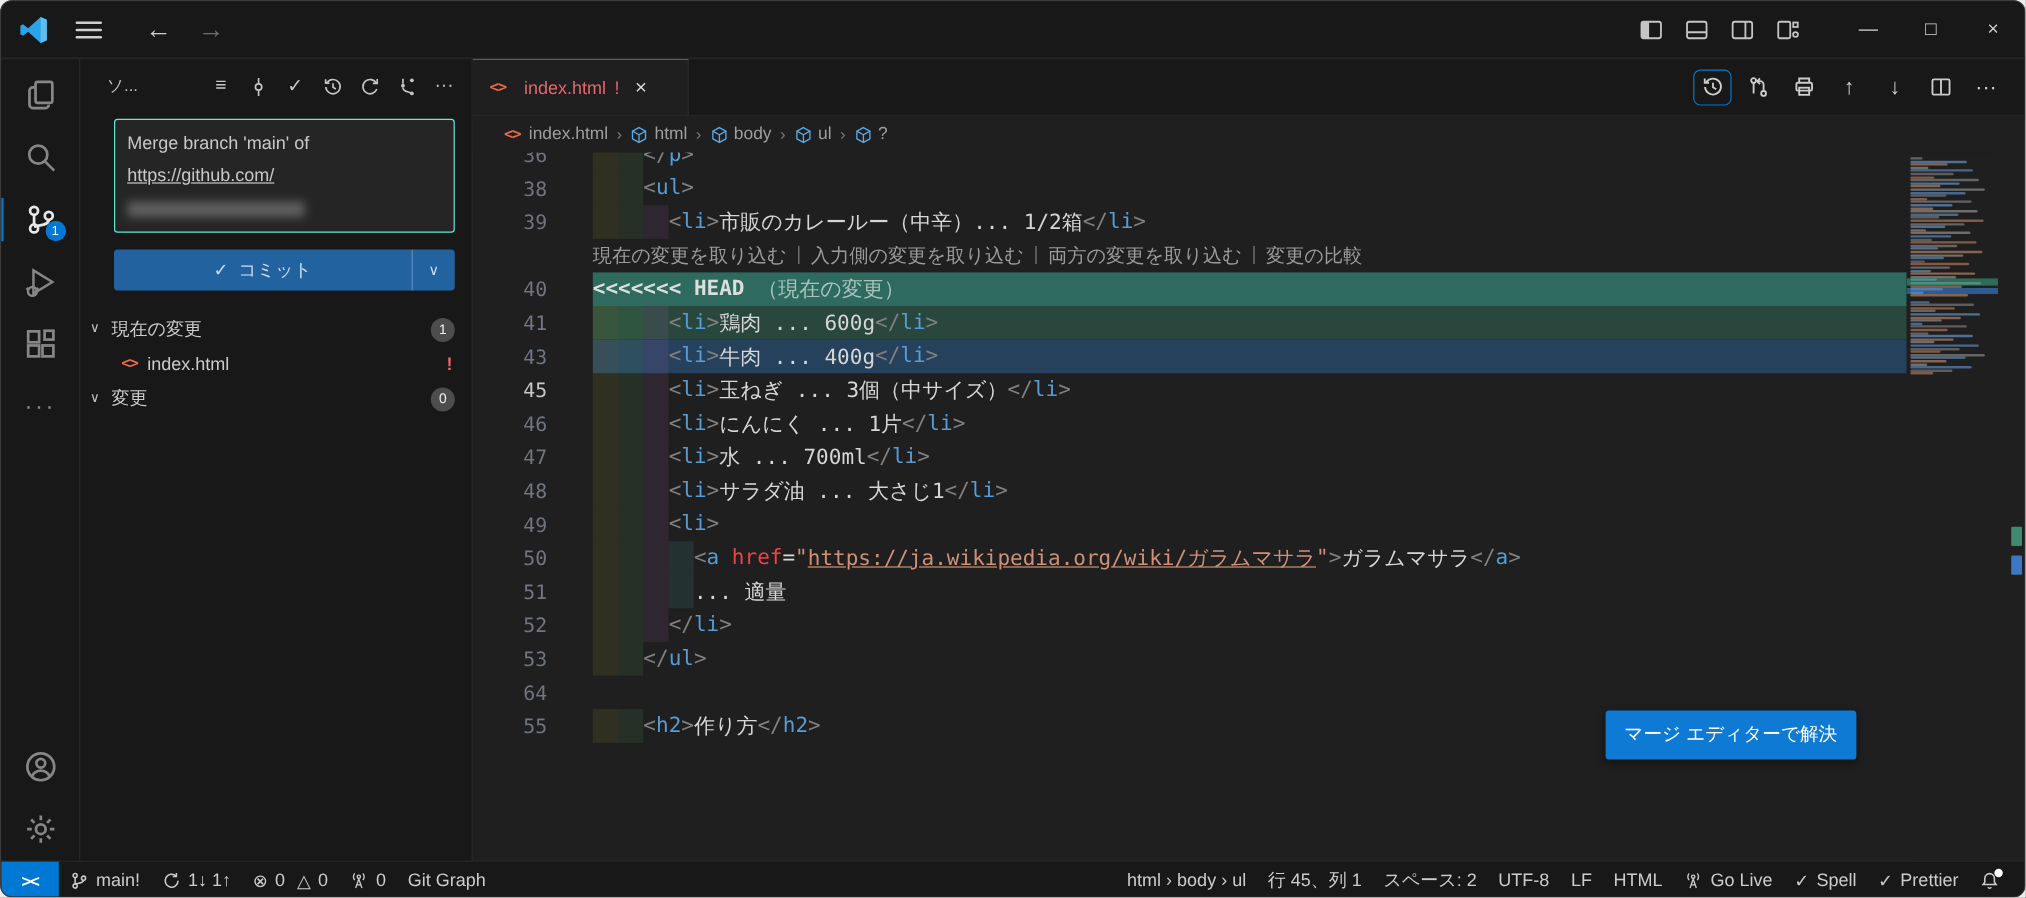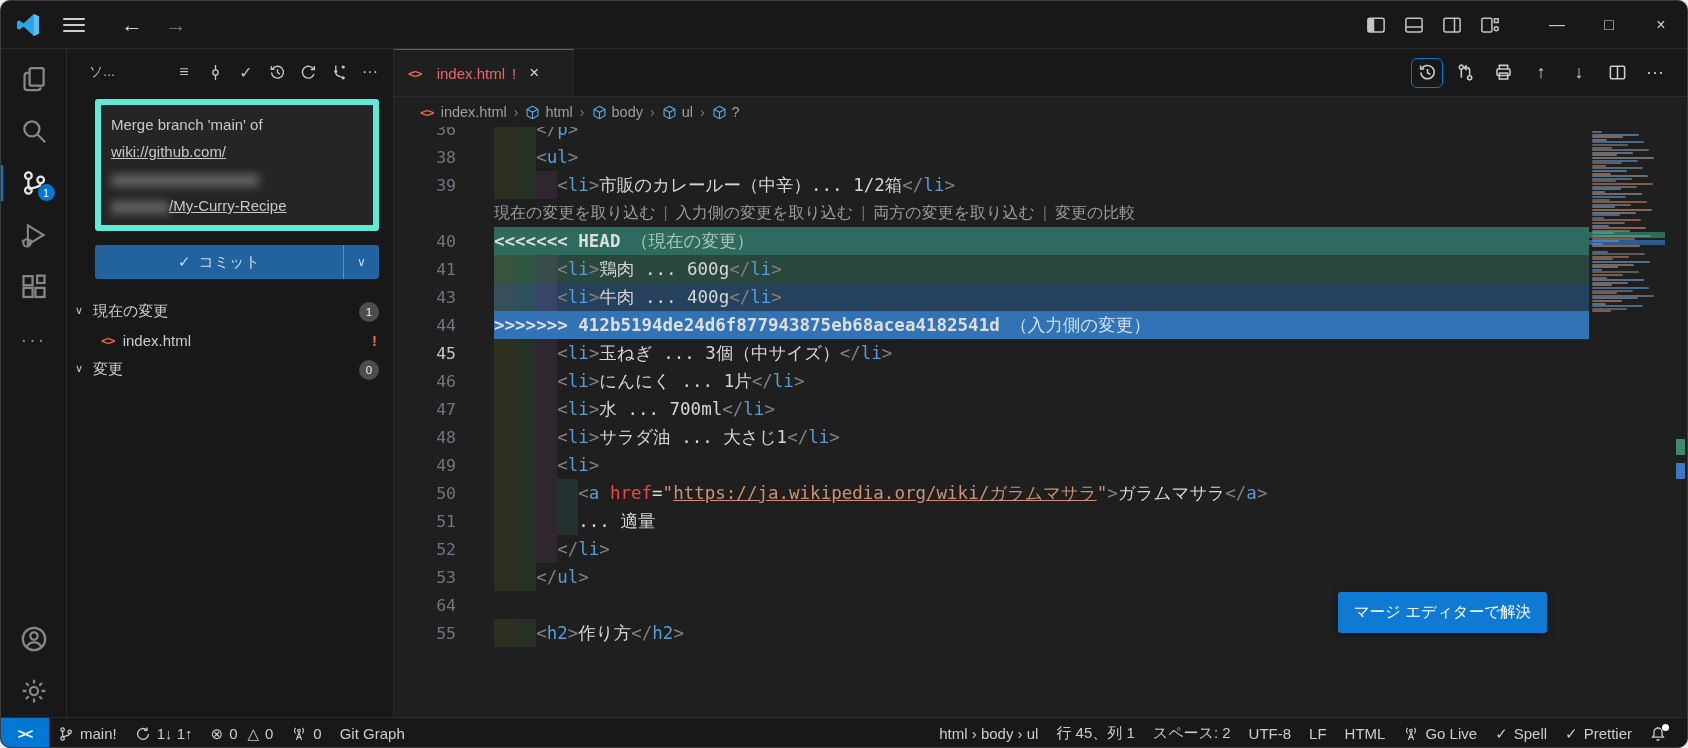--- a/index.html
+++ b/index.html
@@ -29,21 +29,21 @@
   .ab-item svg{width:28px;height:28px;}
   .ab-badge{position:absolute;right:12px;bottom:8px;min-width:17px;height:17px;border-radius:9px;background:#0078d4;color:#fff;font-size:11px;display:flex;align-items:center;justify-content:center;padding:0 3px;}
   .ab-spacer{flex:1;}
   .ab-dots{font-size:20px;color:#868686;letter-spacing:2px;}
   
   .sidebar{width:327px;background:#181818;border-right:1px solid #2b2b2b;display:flex;flex-direction:column;font-size:15px;}
   .sb-header{height:46px;display:flex;align-items:center;padding:0 14px 0 22px;gap:13px;color:#c5c5c5;}
   .sb-title{color:#bbbbbb;font-size:14px;white-space:nowrap;}
   .sb-ic{width:18px;height:18px;display:flex;align-items:center;justify-content:center;font-size:16px;color:#c5c5c5;cursor:pointer;}
   .sb-ic svg{width:17px;height:17px;}
-  .commit-box{margin:4px 14px 0 28px;background:#252526;border:6px solid #5eead4;border-radius:3px;padding:6px 10px;font-size:15px;line-height:27px;color:#c8c8c8;}
+  .commit-box{margin:4px 14px 0 28px;background:#252526;border:1px solid #5eead4;border-radius:3px;padding:6px 10px;font-size:15px;line-height:27px;color:#c8c8c8;}
   .commit-box .u{text-decoration:underline;}
   .redact{display:inline-block;height:13px;background:#8f8f8f;opacity:.55;filter:blur(4px);border-radius:2px;vertical-align:middle;}
   .commit-btn{margin:14px 14px 10px 28px;height:34px;background:#21629f;border:none;border-radius:3px;color:#cadef2;font-size:15px;display:flex;align-items:center;cursor:pointer;font-family:inherit;padding:0;}
   .commit-btn .main-part{flex:1;display:flex;align-items:center;justify-content:center;gap:8px;}
   .commit-btn .chev{width:36px;border-left:1px solid rgba(255,255,255,.28);align-self:stretch;display:flex;align-items:center;justify-content:center;font-size:12px;}
   .tree{margin-top:8px;}
   .tree-row{height:29px;display:flex;align-items:center;padding:0 14px 0 8px;cursor:pointer;color:#cccccc;}
   .tree-row .twist{width:18px;font-size:11px;color:#c5c5c5;transform:translateY(-1px);}
   .tree-row .badge{margin-left:auto;min-width:20px;height:20px;border-radius:10px;background:#4d4d4d;color:#f2f2f2;font-size:11.5px;display:flex;align-items:center;justify-content:center;padding:0 5px;}
   .tree-file{height:29px;display:flex;align-items:center;padding:0 16px 0 34px;cursor:pointer;}
@@ -254,22 +254,21 @@
               <circle cx="4.5" cy="7" r="1.5" fill="currentColor" stroke="none"></circle>
               <circle cx="11.5" cy="13" r="1.5" fill="currentColor" stroke="none"></circle>
               <path d="M4.5 1.5v4M4.5 8.5c0 3.2 4.5 3 7 4.5"></path>
             </svg>
           </span>
         <span class="sb-ic">···</span>
       </div>
 
       <div class="commit-box" id="commitbox">
           <div><span>Merge branch 'main' of</span></div>
-          <div><span class="u">wiki://github.com/</span><span class="redact" style="width: 148px;"></span></div>
-          <div><span class="redact" style="width: 58px;"></span><span class="u">/My-Curry-Recipe</span></div>
+          <div><span class="u">https://github.com/</span><span class="redact" style="width: 148px;"></span></div>
         </div>
 
       <button class="commit-btn">
         <span class="main-part">
           <span>✓</span>
           <span>コミット</span>
         </span>
         <span class="chev">∨</span>
       </button>
 
@@ -383,21 +382,20 @@
               <span class="sep">|</span>
               <a>入力側の変更を取り込む</a>
               <span class="sep">|</span>
               <a>両方の変更を取り込む</a>
               <span class="sep">|</span>
               <a>変更の比較</a>
             </div>
             <div class="crow"><span class="lnum">40</span><span class="lgap"></span><span class="ltext bg-curhead"><span class="tk-mk">&lt;&lt;&lt;&lt;&lt;&lt;&lt; HEAD </span><span class="tk-ang">（現在の変更）</span></span></div>
             <div class="crow"><span class="lnum">41</span><span class="lgap"></span><span class="ltext bg-cur"><span class="ind ind-1"></span><span class="ind ind-2"></span><span class="ind ind-3"></span><span class="tk-pu">&lt;</span><span class="tk-tag">li</span><span class="tk-pu">&gt;</span><span class="tk-txt">鶏肉 ... 600g</span><span class="tk-pu">&lt;/</span><span class="tk-tag">li</span><span class="tk-pu">&gt;</span></span></div>
             <div class="crow"><span class="lnum">43</span><span class="lgap"></span><span class="ltext bg-inc"><span class="ind ind-1"></span><span class="ind ind-2"></span><span class="ind ind-3"></span><span class="tk-pu">&lt;</span><span class="tk-tag">li</span><span class="tk-pu">&gt;</span><span class="tk-txt">牛肉 ... 400g</span><span class="tk-pu">&lt;/</span><span class="tk-tag">li</span><span class="tk-pu">&gt;</span></span></div>
-            <div class="crow"><span class="lnum">44</span><span class="lgap"></span><span class="ltext bg-inchead"><span class="tk-mk">&gt;&gt;&gt;&gt;&gt;&gt;&gt; 412b5194de24d6f877943875eb68acea4182541d </span><span class="tk-anb">（入力側の変更）</span></span></div>
             <div class="crow"><span class="lnum cur">45</span><span class="lgap"></span><span class="ltext"><span class="ind ind-1"></span><span class="ind ind-2"></span><span class="ind ind-3"></span><span class="tk-pu">&lt;</span><span class="tk-tag">li</span><span class="tk-pu">&gt;</span><span class="tk-txt">玉ねぎ ... 3個（中サイズ）</span><span class="tk-pu">&lt;/</span><span class="tk-tag">li</span><span class="tk-pu">&gt;</span></span></div>
             <div class="crow"><span class="lnum">46</span><span class="lgap"></span><span class="ltext"><span class="ind ind-1"></span><span class="ind ind-2"></span><span class="ind ind-3"></span><span class="tk-pu">&lt;</span><span class="tk-tag">li</span><span class="tk-pu">&gt;</span><span class="tk-txt">にんにく ... 1片</span><span class="tk-pu">&lt;/</span><span class="tk-tag">li</span><span class="tk-pu">&gt;</span></span></div>
             <div class="crow"><span class="lnum">47</span><span class="lgap"></span><span class="ltext"><span class="ind ind-1"></span><span class="ind ind-2"></span><span class="ind ind-3"></span><span class="tk-pu">&lt;</span><span class="tk-tag">li</span><span class="tk-pu">&gt;</span><span class="tk-txt">水 ... 700ml</span><span class="tk-pu">&lt;/</span><span class="tk-tag">li</span><span class="tk-pu">&gt;</span></span></div>
             <div class="crow"><span class="lnum">48</span><span class="lgap"></span><span class="ltext"><span class="ind ind-1"></span><span class="ind ind-2"></span><span class="ind ind-3"></span><span class="tk-pu">&lt;</span><span class="tk-tag">li</span><span class="tk-pu">&gt;</span><span class="tk-txt">サラダ油 ... 大さじ1</span><span class="tk-pu">&lt;/</span><span class="tk-tag">li</span><span class="tk-pu">&gt;</span></span></div>
             <div class="crow"><span class="lnum">49</span><span class="lgap"></span><span class="ltext"><span class="ind ind-1"></span><span class="ind ind-2"></span><span class="ind ind-3"></span><span class="tk-pu">&lt;</span><span class="tk-tag">li</span><span class="tk-pu">&gt;</span></span></div>
             <div class="crow"><span class="lnum">50</span><span class="lgap"></span><span class="ltext"><span class="ind ind-1"></span><span class="ind ind-2"></span><span class="ind ind-3"></span><span class="ind ind-4"></span><span class="tk-pu">&lt;</span><span class="tk-tag">a</span><span class="tk-txt"> </span><span class="tk-attr">href</span><span class="tk-txt">=</span><span class="tk-str">"</span><span class="tk-url">https://ja.wikipedia.org/wiki/ガラムマサラ</span><span class="tk-str">"</span><span class="tk-pu">&gt;</span><span class="tk-txt">ガラムマサラ</span><span class="tk-pu">&lt;/</span><span class="tk-tag">a</span><span class="tk-pu">&gt;</span></span></div>
             <div class="crow"><span class="lnum">51</span><span class="lgap"></span><span class="ltext"><span class="ind ind-1"></span><span class="ind ind-2"></span><span class="ind ind-3"></span><span class="ind ind-4"></span><span class="tk-txt">... 適量</span></span></div>
             <div class="crow"><span class="lnum">52</span><span class="lgap"></span><span class="ltext"><span class="ind ind-1"></span><span class="ind ind-2"></span><span class="ind ind-3"></span><span class="tk-pu">&lt;/</span><span class="tk-tag">li</span><span class="tk-pu">&gt;</span></span></div>
             <div class="crow"><span class="lnum">53</span><span class="lgap"></span><span class="ltext"><span class="ind ind-1"></span><span class="ind ind-2"></span><span class="tk-pu">&lt;/</span><span class="tk-tag">ul</span><span class="tk-pu">&gt;</span></span></div>
             <div class="crow"><span class="lnum">64</span><span class="lgap"></span><span class="ltext"></span></div>

